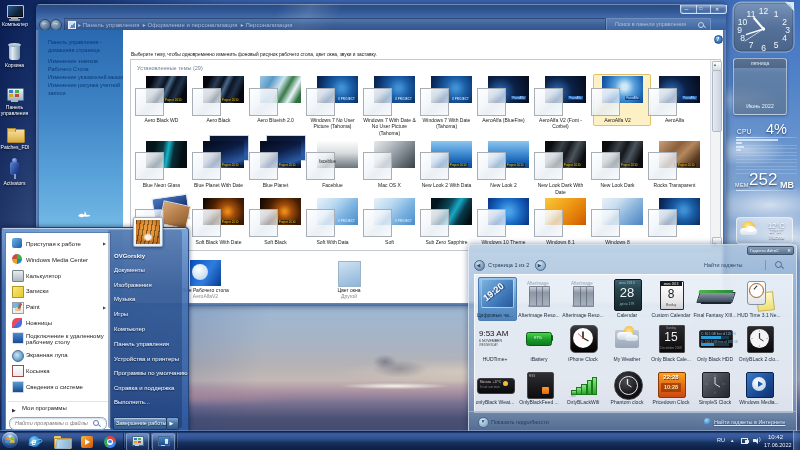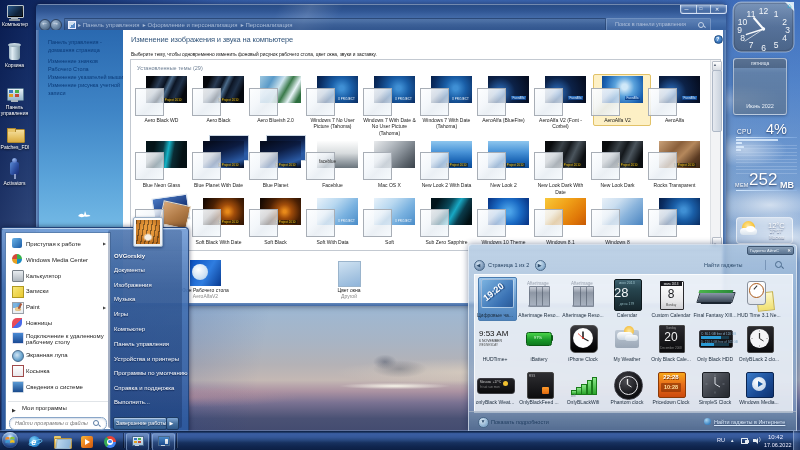--- a/index.html
+++ b/index.html
@@ -101,21 +101,20 @@
       <div class="txt" style="left:9px;top:9px;color:#0a3a78;font-size:5.5px;line-height:1.45;white-space:normal;width:74px;">Панель управления -<br>домашняя страница</div>
       <div class="txt" style="left:9px;top:28px;color:#0a3a78;font-size:5.5px;line-height:1.45;white-space:normal;width:74px;">Изменение значков Рабочего Стола</div>
       <div class="txt" style="left:9px;top:43.5px;color:#0a3a78;font-size:5.5px;">Изменение указателей мыши</div>
       <div class="txt" style="left:9px;top:52px;color:#0a3a78;font-size:5.5px;line-height:1.45;white-space:normal;width:74px;">Изменение рисунка учетной записи</div>
 
       <svg class="abs" style="left:38px;top:180px;" width="14" height="10" viewBox="0 0 14 10">
             <path d="M1 6 Q4 2 7 5 L8 1 L9.5 5 Q12 4 13.5 6 Q10 7 7.5 6.5 Q4 8 1 6 Z" fill="#fff"></path>
           </svg>
     </div>
 
-    <div class="txt" style="left:92px;top:5px;color:#35577c;font-size:7.5px;letter-spacing:-0.15px;">Изменение изображения и звука на компьютере</div>
     <div class="txt" style="left:92px;top:22px;color:#111;font-size:4.8px;">Выберите тему, чтобы одновременно изменить фоновый рисунок рабочего стола, цвет окна, звуки и заставку.</div>
 
     <div class="abs" style="left:91px;top:29px;width:589px;height:190px;border:1px solid #c3c9d1;background:#fff;">
       <div class="txt" style="left:6px;top:5px;color:#6d7f94;font-size:5.5px;">Установленные темы (29)</div>
       <div id="tiles">
 <div class="txt" style="left:188px;top:99px;font-size:4.5px;color:#2a2a2a;z-index:5;">faceblue</div>
             <div class="abs" style="left:78px;top:75px;width:38px;height:24px;background:linear-gradient(160deg,#0a1630 10%,#0c1c42 40%,#1a3a74 60%,#2a5aa4 80%);border:1px solid #cdd8e4;"></div>
             <div class="abs" style="left:135px;top:75px;width:38px;height:24px;background:linear-gradient(160deg,#0a1630 10%,#0c1c42 40%,#1a3a74 60%,#2a5aa4 80%);border:1px solid #cdd8e4;"></div>
 <div class="abs" style="left:462px;top:14px;width:56px;height:50px;background:#fdf0c5;border:1px solid #e2c268;border-radius:2px;"></div>
 <div class="abs" style="left:15px;top:16px;width:41px;height:27px;background:linear-gradient(115deg,#05070c 15%,#2a3c55 30%,#0a1220 42%,#4a6a8a 50%,#0c1524 60%,#20324a 72%,#05080e 85%);"></div>
@@ -361,21 +360,21 @@
 <div class="abs" style="left:53px;top:30px;width:22px;height:2px;background:rgba(130,140,155,0.5);"></div>
 <div class="txt" style="left:42px;top:36.5px;width:44px;text-align:center;color:#1a2a3a;font-size:5px;">Afterimage Reso...</div>
 <div class="txt" style="left:96px;top:6px;color:rgba(120,130,145,0.75);font-size:4.5px;">Afterimage</div>
 <div class="abs" style="left:98px;top:11px;width:5.5px;height:19px;background:linear-gradient(rgba(200,205,215,0.9),rgba(120,130,145,0.8) 30%,rgba(160,170,185,0.85));border:0.5px solid rgba(90,100,115,0.6);border-radius:1px;"></div>
 <div class="abs" style="left:104.5px;top:11px;width:5.5px;height:19px;background:linear-gradient(rgba(200,205,215,0.9),rgba(120,130,145,0.8) 30%,rgba(160,170,185,0.85));border:0.5px solid rgba(90,100,115,0.6);border-radius:1px;"></div>
 <div class="abs" style="left:111px;top:11px;width:5.5px;height:19px;background:linear-gradient(rgba(200,205,215,0.9),rgba(120,130,145,0.8) 30%,rgba(160,170,185,0.85));border:0.5px solid rgba(90,100,115,0.6);border-radius:1px;"></div>
 <div class="abs" style="left:97px;top:30px;width:22px;height:2px;background:rgba(130,140,155,0.5);"></div>
 <div class="txt" style="left:86px;top:36.5px;width:44px;text-align:center;color:#1a2a3a;font-size:5px;">Afterimage Reso...</div>
 <div class="abs" style="left:139px;top:4px;width:26px;height:30px;border-radius:2px;background:linear-gradient(#3e6270,#27454f 30%,#16262c);border:0.5px solid #0e181c;"></div>
 <div class="txt" style="left:139px;top:5.5px;width:26px;text-align:center;color:#9fc4cc;font-size:3.5px;">июн 2013</div>
-<div class="txt" style="left:139px;top:10px;width:26px;text-align:left;color:#f2f6f8;font-size:13px;">28</div>
+<div class="txt" style="left:139px;top:10px;width:26px;text-align:center;color:#f2f6f8;font-size:13px;">28</div>
 <div class="txt" style="left:139px;top:27px;width:26px;text-align:center;color:#8fb4bc;font-size:3.5px;">день 179</div>
 <div class="txt" style="left:130px;top:36.5px;width:44px;text-align:center;color:#1a2a3a;font-size:5px;">Calendar</div>
 <div class="abs" style="left:185px;top:6px;width:22px;height:27px;background:linear-gradient(#ffffff,#e8e8ea 70%,#d0d0d4);border:0.5px solid #2a2a2e;border-radius:1px;"></div>
 <div class="abs" style="left:185px;top:6px;width:22px;height:5px;background:#1a1a1e;border-radius:1px 1px 0 0;"></div>
 <div class="txt" style="left:185px;top:6.5px;width:22px;text-align:center;color:#eee;font-size:3px;">июль 2013</div>
 <div class="txt" style="left:185px;top:12px;width:22px;text-align:center;color:#1a1a1e;font-size:12px;">8</div>
 <div class="txt" style="left:185px;top:28px;width:22px;text-align:center;color:#555;font-size:3px;">Monday</div>
 <div class="txt" style="left:174px;top:36.5px;width:44px;text-align:center;color:#1a2a3a;font-size:5px;">Custom Calendar</div>
 <div class="abs" style="left:223px;top:17px;width:34px;height:9px;background:linear-gradient(#8a98a8,#5a6878 60%,#3a4654);border:0.5px solid #2a3440;border-radius:1px;transform:skewX(-18deg);"></div>
 <div class="abs" style="left:224px;top:15px;width:34px;height:3px;background:linear-gradient(90deg,#4ab44a,#2a8a3a);transform:skewX(-18deg);"></div>
@@ -403,21 +402,21 @@
           <circle cx="10" cy="10" r="1" fill="#d42a1a"></circle>
         </svg>
 <div class="txt" style="left:86px;top:80.5px;width:44px;text-align:center;color:#1a2a3a;font-size:5px;">iPhone Clock</div>
 <div class="abs" style="left:140px;top:55px;width:24px;height:18px;background:linear-gradient(#b8c4d0,#8a98a8);border-radius:2px;opacity:0.8;"></div>
 <div class="abs" style="left:149px;top:51px;width:10px;height:10px;border-radius:50%;background:radial-gradient(#ffe9a0,#f0b020);"></div>
 <div class="abs" style="left:142px;top:57px;width:16px;height:8px;border-radius:4px;background:linear-gradient(#ffffff,#c8d4e0);"></div>
 <div class="abs" style="left:150px;top:60px;width:13px;height:6px;border-radius:3px;background:linear-gradient(#f8fafc,#d0dae4);"></div>
 <div class="txt" style="left:130px;top:80.5px;width:44px;text-align:center;color:#1a2a3a;font-size:5px;">My Weather</div>
 <div class="abs" style="left:184px;top:50px;width:24px;height:26px;background:linear-gradient(#2a2a2e,#0a0a0c);border:0.5px solid #444;border-radius:1px;"></div>
 <div class="txt" style="left:184px;top:51px;width:24px;text-align:center;color:#999;font-size:3px;">Sunday</div>
-<div class="txt" style="left:184px;top:55px;width:24px;text-align:center;color:#f0f0f0;font-size:12px;">20</div>
+<div class="txt" style="left:184px;top:55px;width:24px;text-align:center;color:#f0f0f0;font-size:12px;">15</div>
 <div class="txt" style="left:184px;top:71px;width:24px;text-align:center;color:#888;font-size:3px;">December 2008</div>
 <div class="txt" style="left:174px;top:80.5px;width:44px;text-align:center;color:#1a2a3a;font-size:5px;">Only Black Cale...</div>
 <div class="abs" style="left:224px;top:55px;width:32px;height:16px;background:linear-gradient(#222226,#0a0a0c);border:0.5px solid #3a3a40;border-radius:2px;"></div>
 <div class="txt" style="left:226px;top:56.5px;color:#8ab4d4;font-size:3px;">C: 80.1 GB free of 120 GB</div>
 <div class="abs" style="left:226px;top:61px;width:28px;height:2.5px;background:linear-gradient(90deg,#2a9ad4 70%,#1a3a4a 70%);"></div>
 <div class="txt" style="left:226px;top:64.5px;color:#7aa4c4;font-size:3px;">D: 210.5 GB free of 345 GB</div>
 <div class="abs" style="left:226px;top:68px;width:28px;height:2.5px;background:linear-gradient(90deg,#2a9ad4 45%,#1a3a4a 45%);"></div>
 <div class="txt" style="left:218px;top:80.5px;width:44px;text-align:center;color:#1a2a3a;font-size:5px;">Only Black HDD</div>
 <div class="abs" style="left:271.5px;top:50.5px;width:25px;height:25px;background:linear-gradient(#2a2a2e,#0a0a0c);border:0.5px solid #444;border-radius:2px;"></div>
 <div class="abs" style="left:274.5px;top:53.5px;width:19px;height:19px;border-radius:50%;background:#f4f4f6;"></div>

